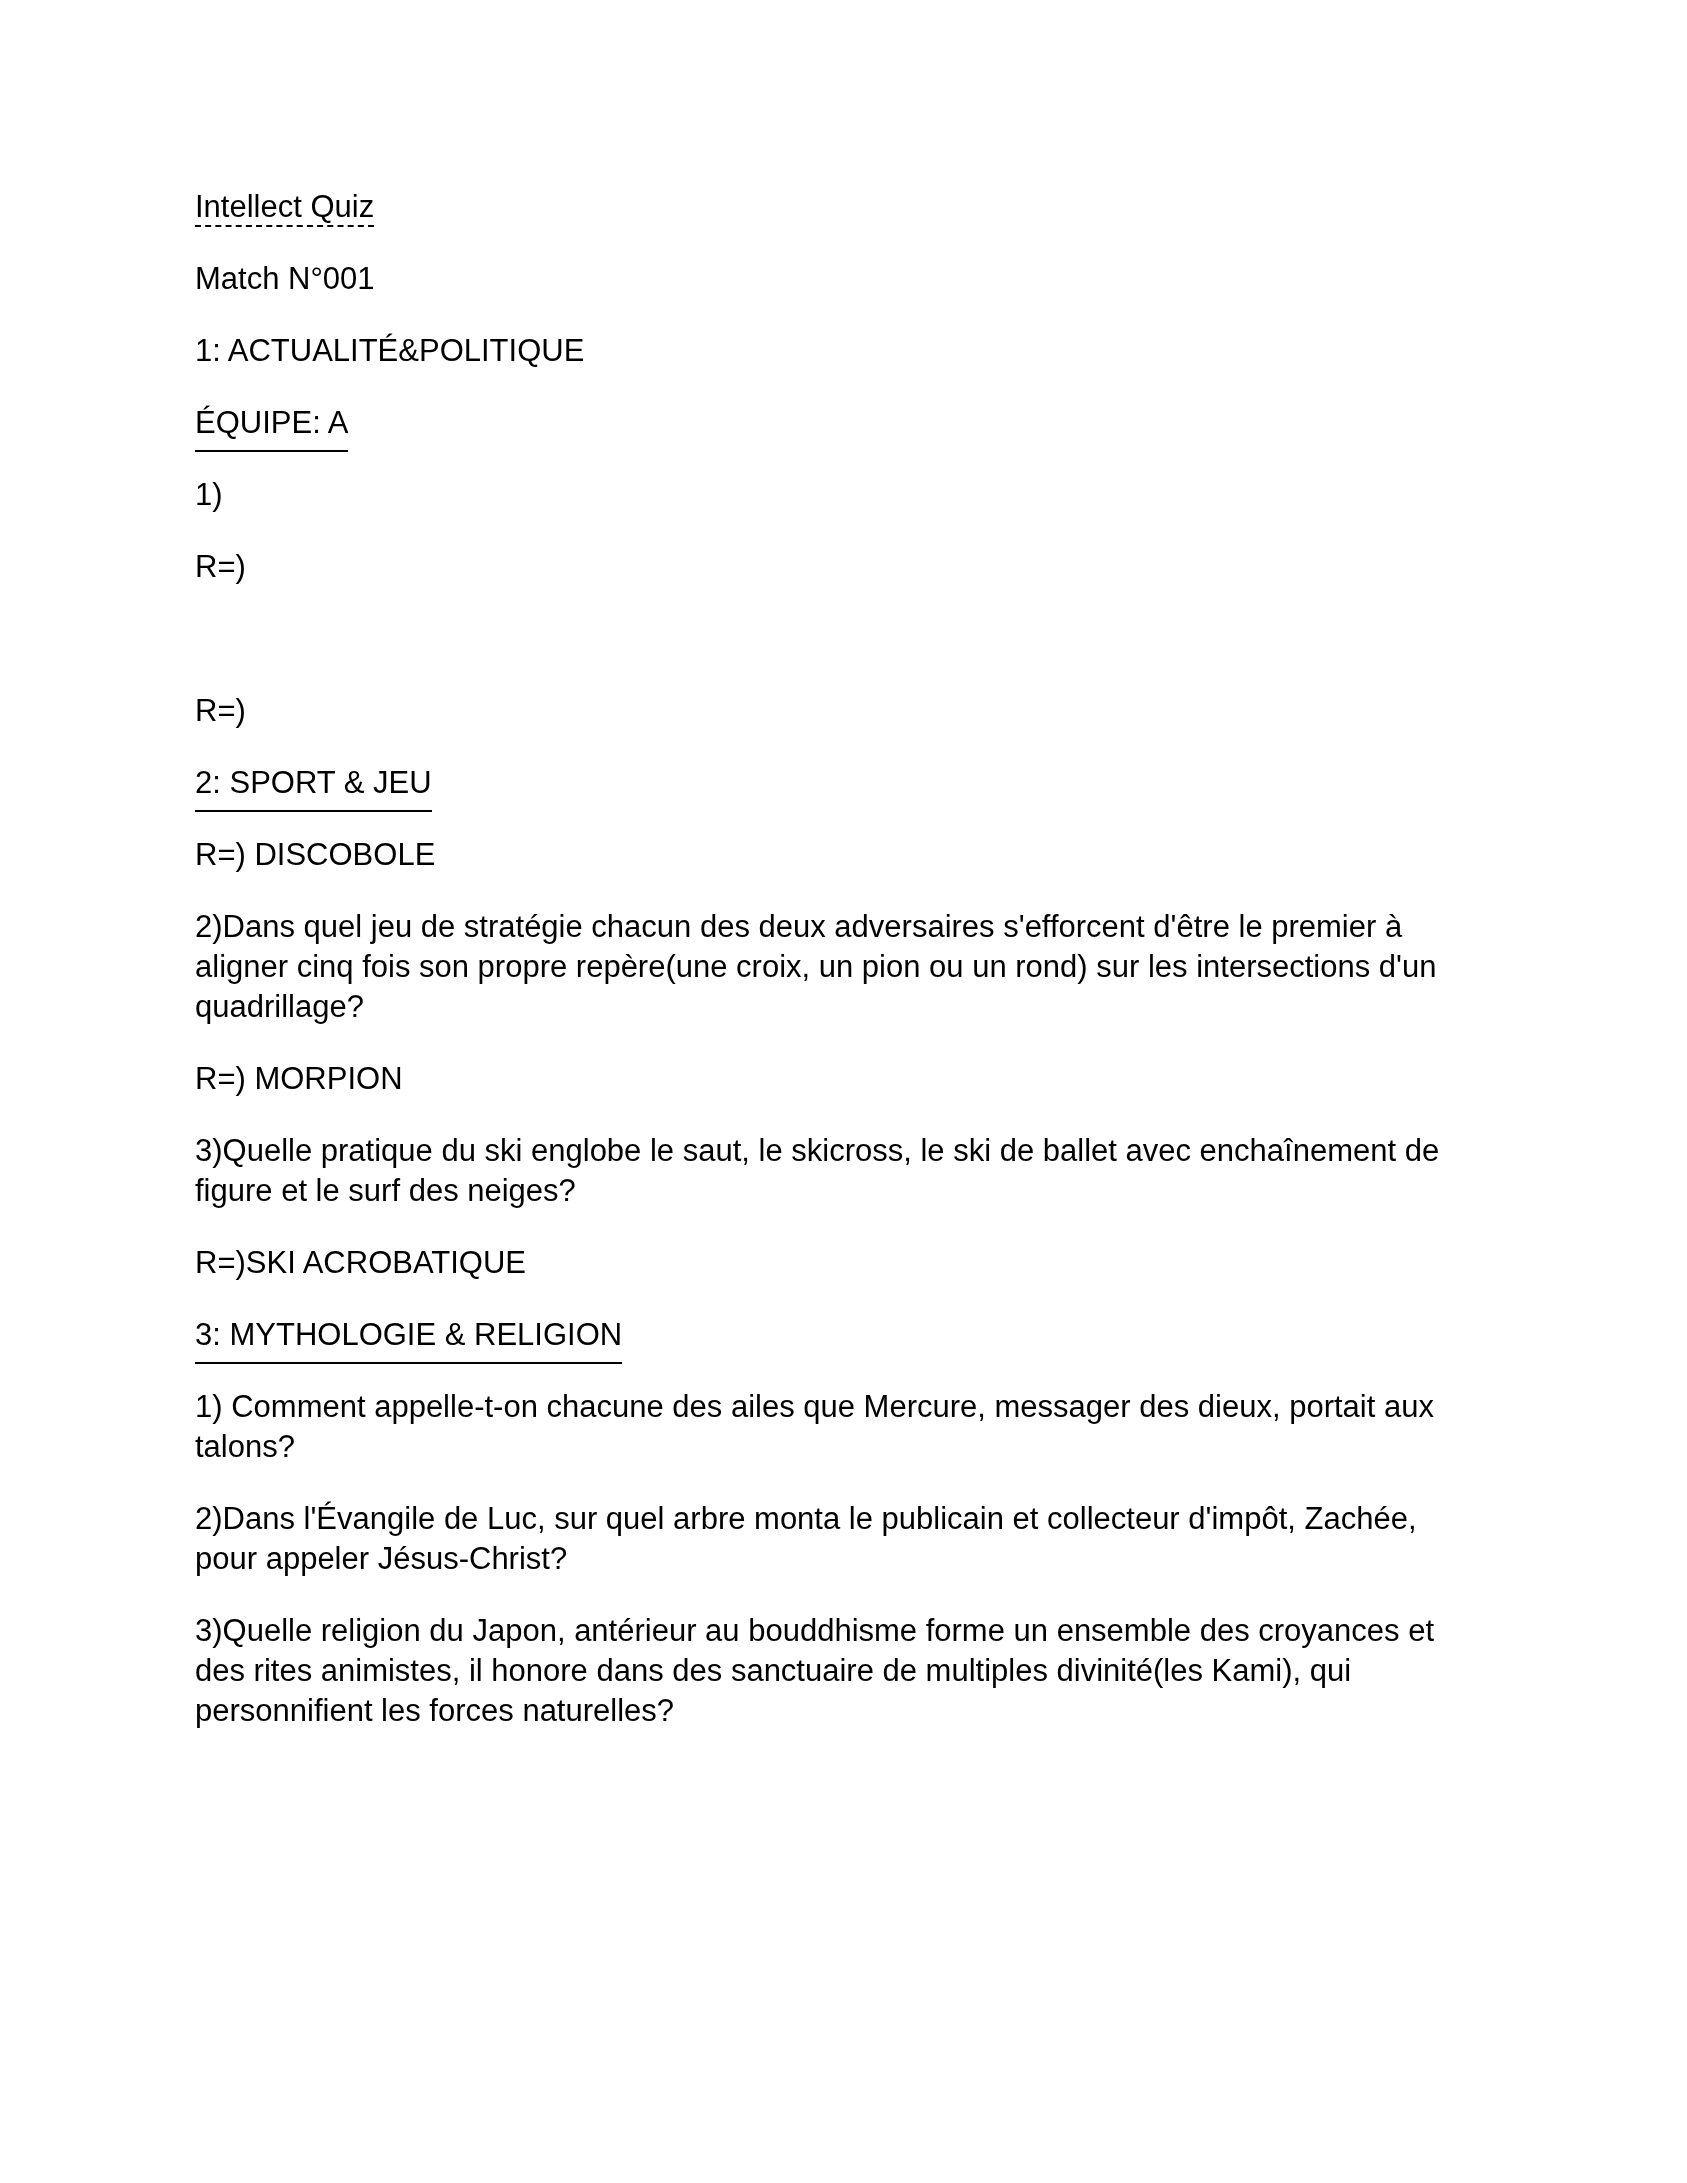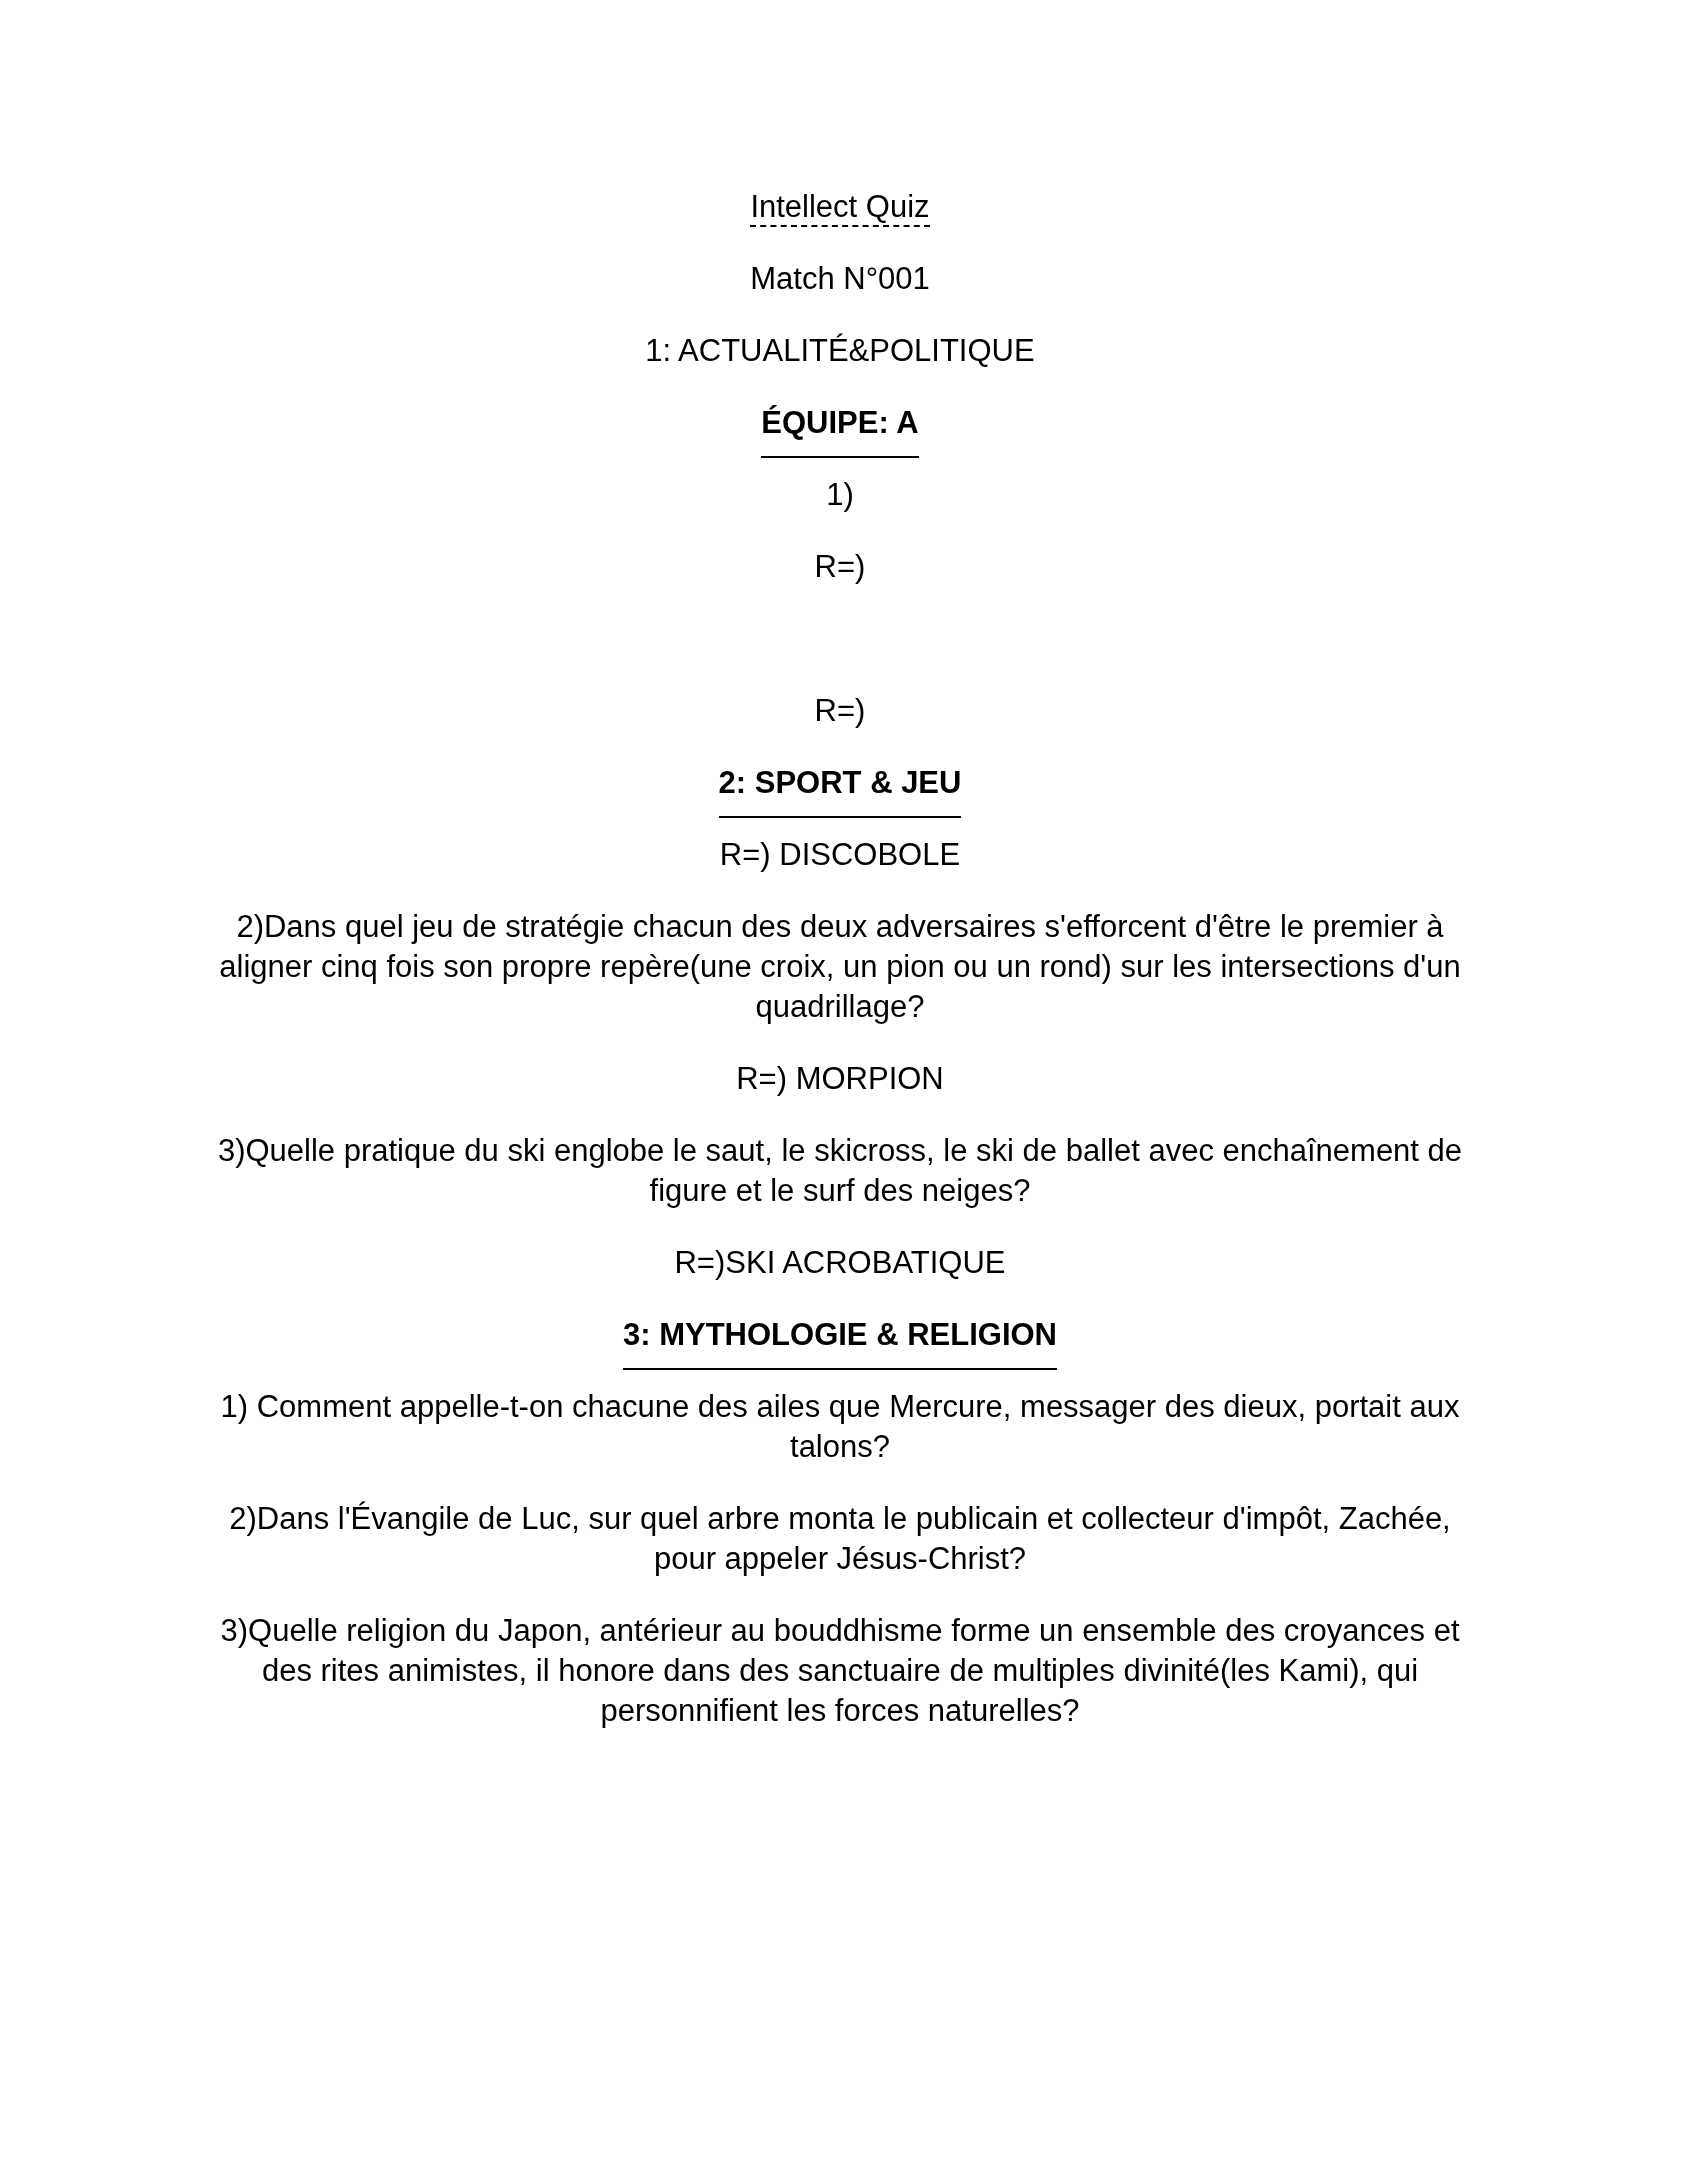--- a/index.html
+++ b/index.html
@@ -13,33 +13,31 @@
     width: 1687px;
     height: 2183px;
     box-sizing: border-box;
     background: #ffffff;
     color: #000000;
     font-family: "Liberation Sans", sans-serif;
     font-size: 31px;
     line-height: 40px;
     padding: 187px 202px 69px 195px;
     overflow: hidden;
-    text-align: center;
   }
   .page p {
     margin: 0 0 32px 0;
     word-spacing: normal;
   }
   .page p.blank {
     min-height: 40px;
   }
   .u {
     border-bottom: 2.8px solid #000000;
-    padding-bottom: 16px;
-    font-weight: bold;
+    padding-bottom: 10px;
   }
   .ud {
     border-bottom: 2.1px dashed #000000;
     padding-bottom: 1.4px;
   }
 </style>
 </head>
 <body>
 
 <main class="page">

